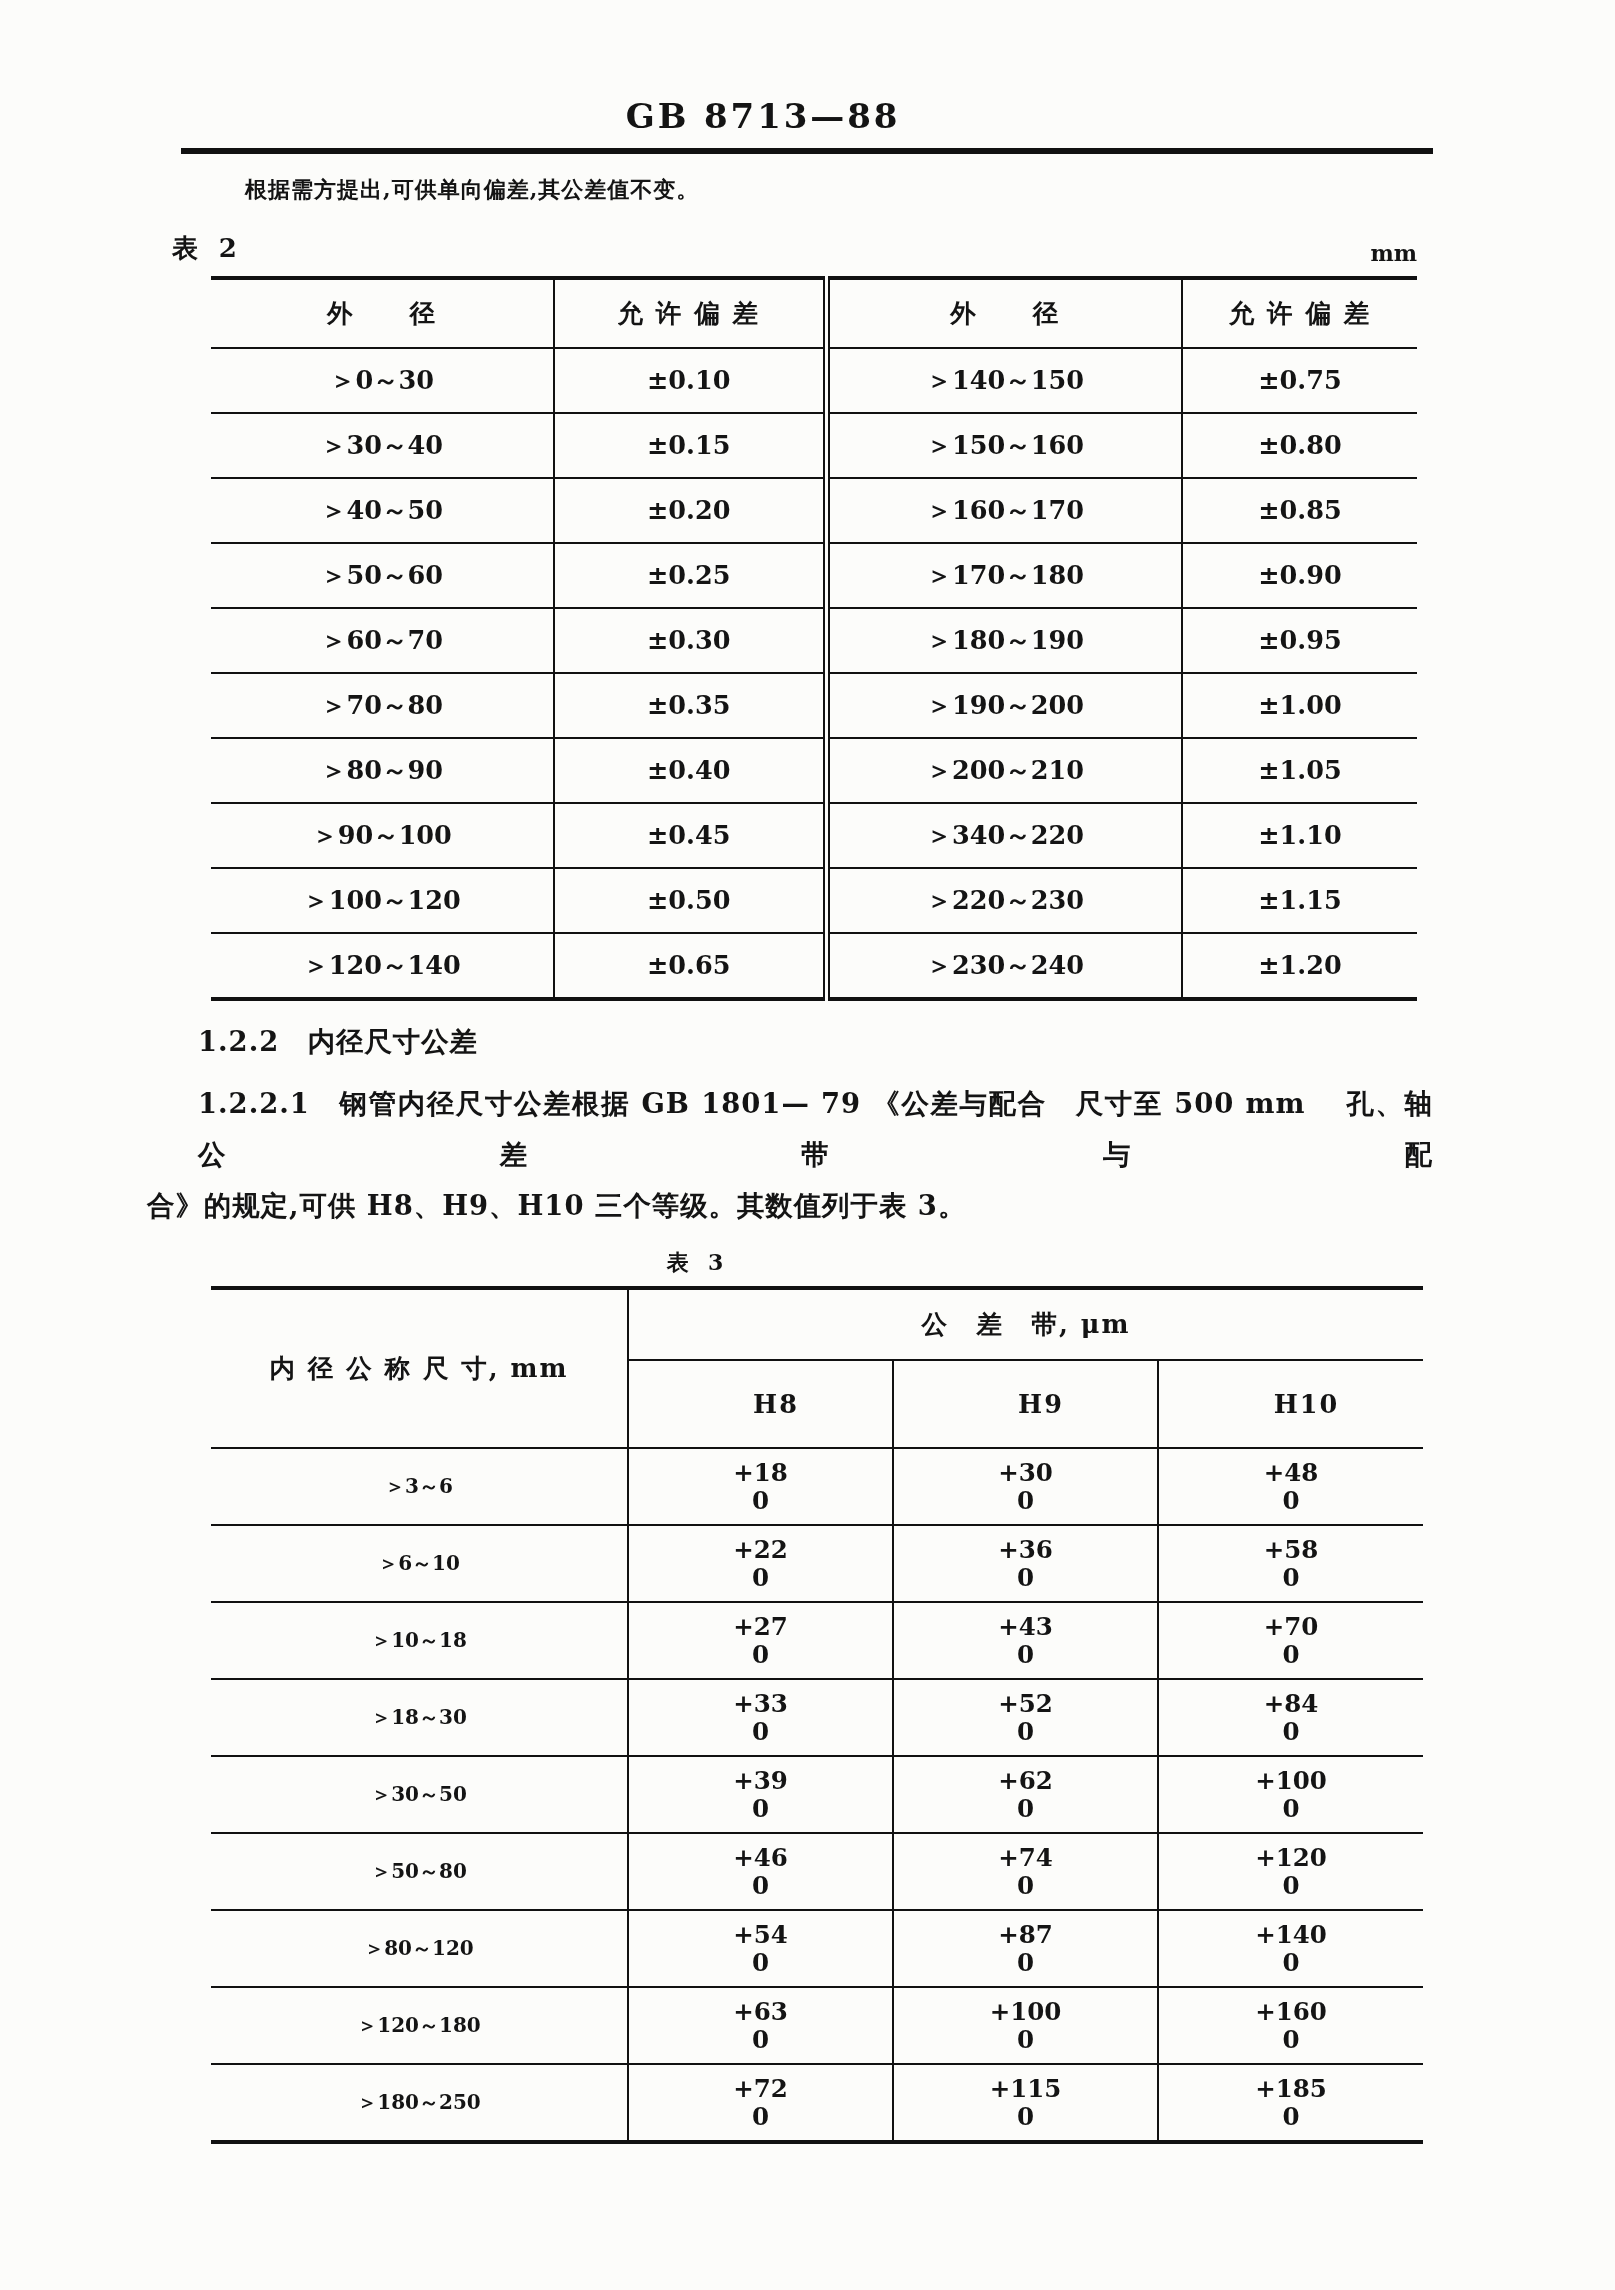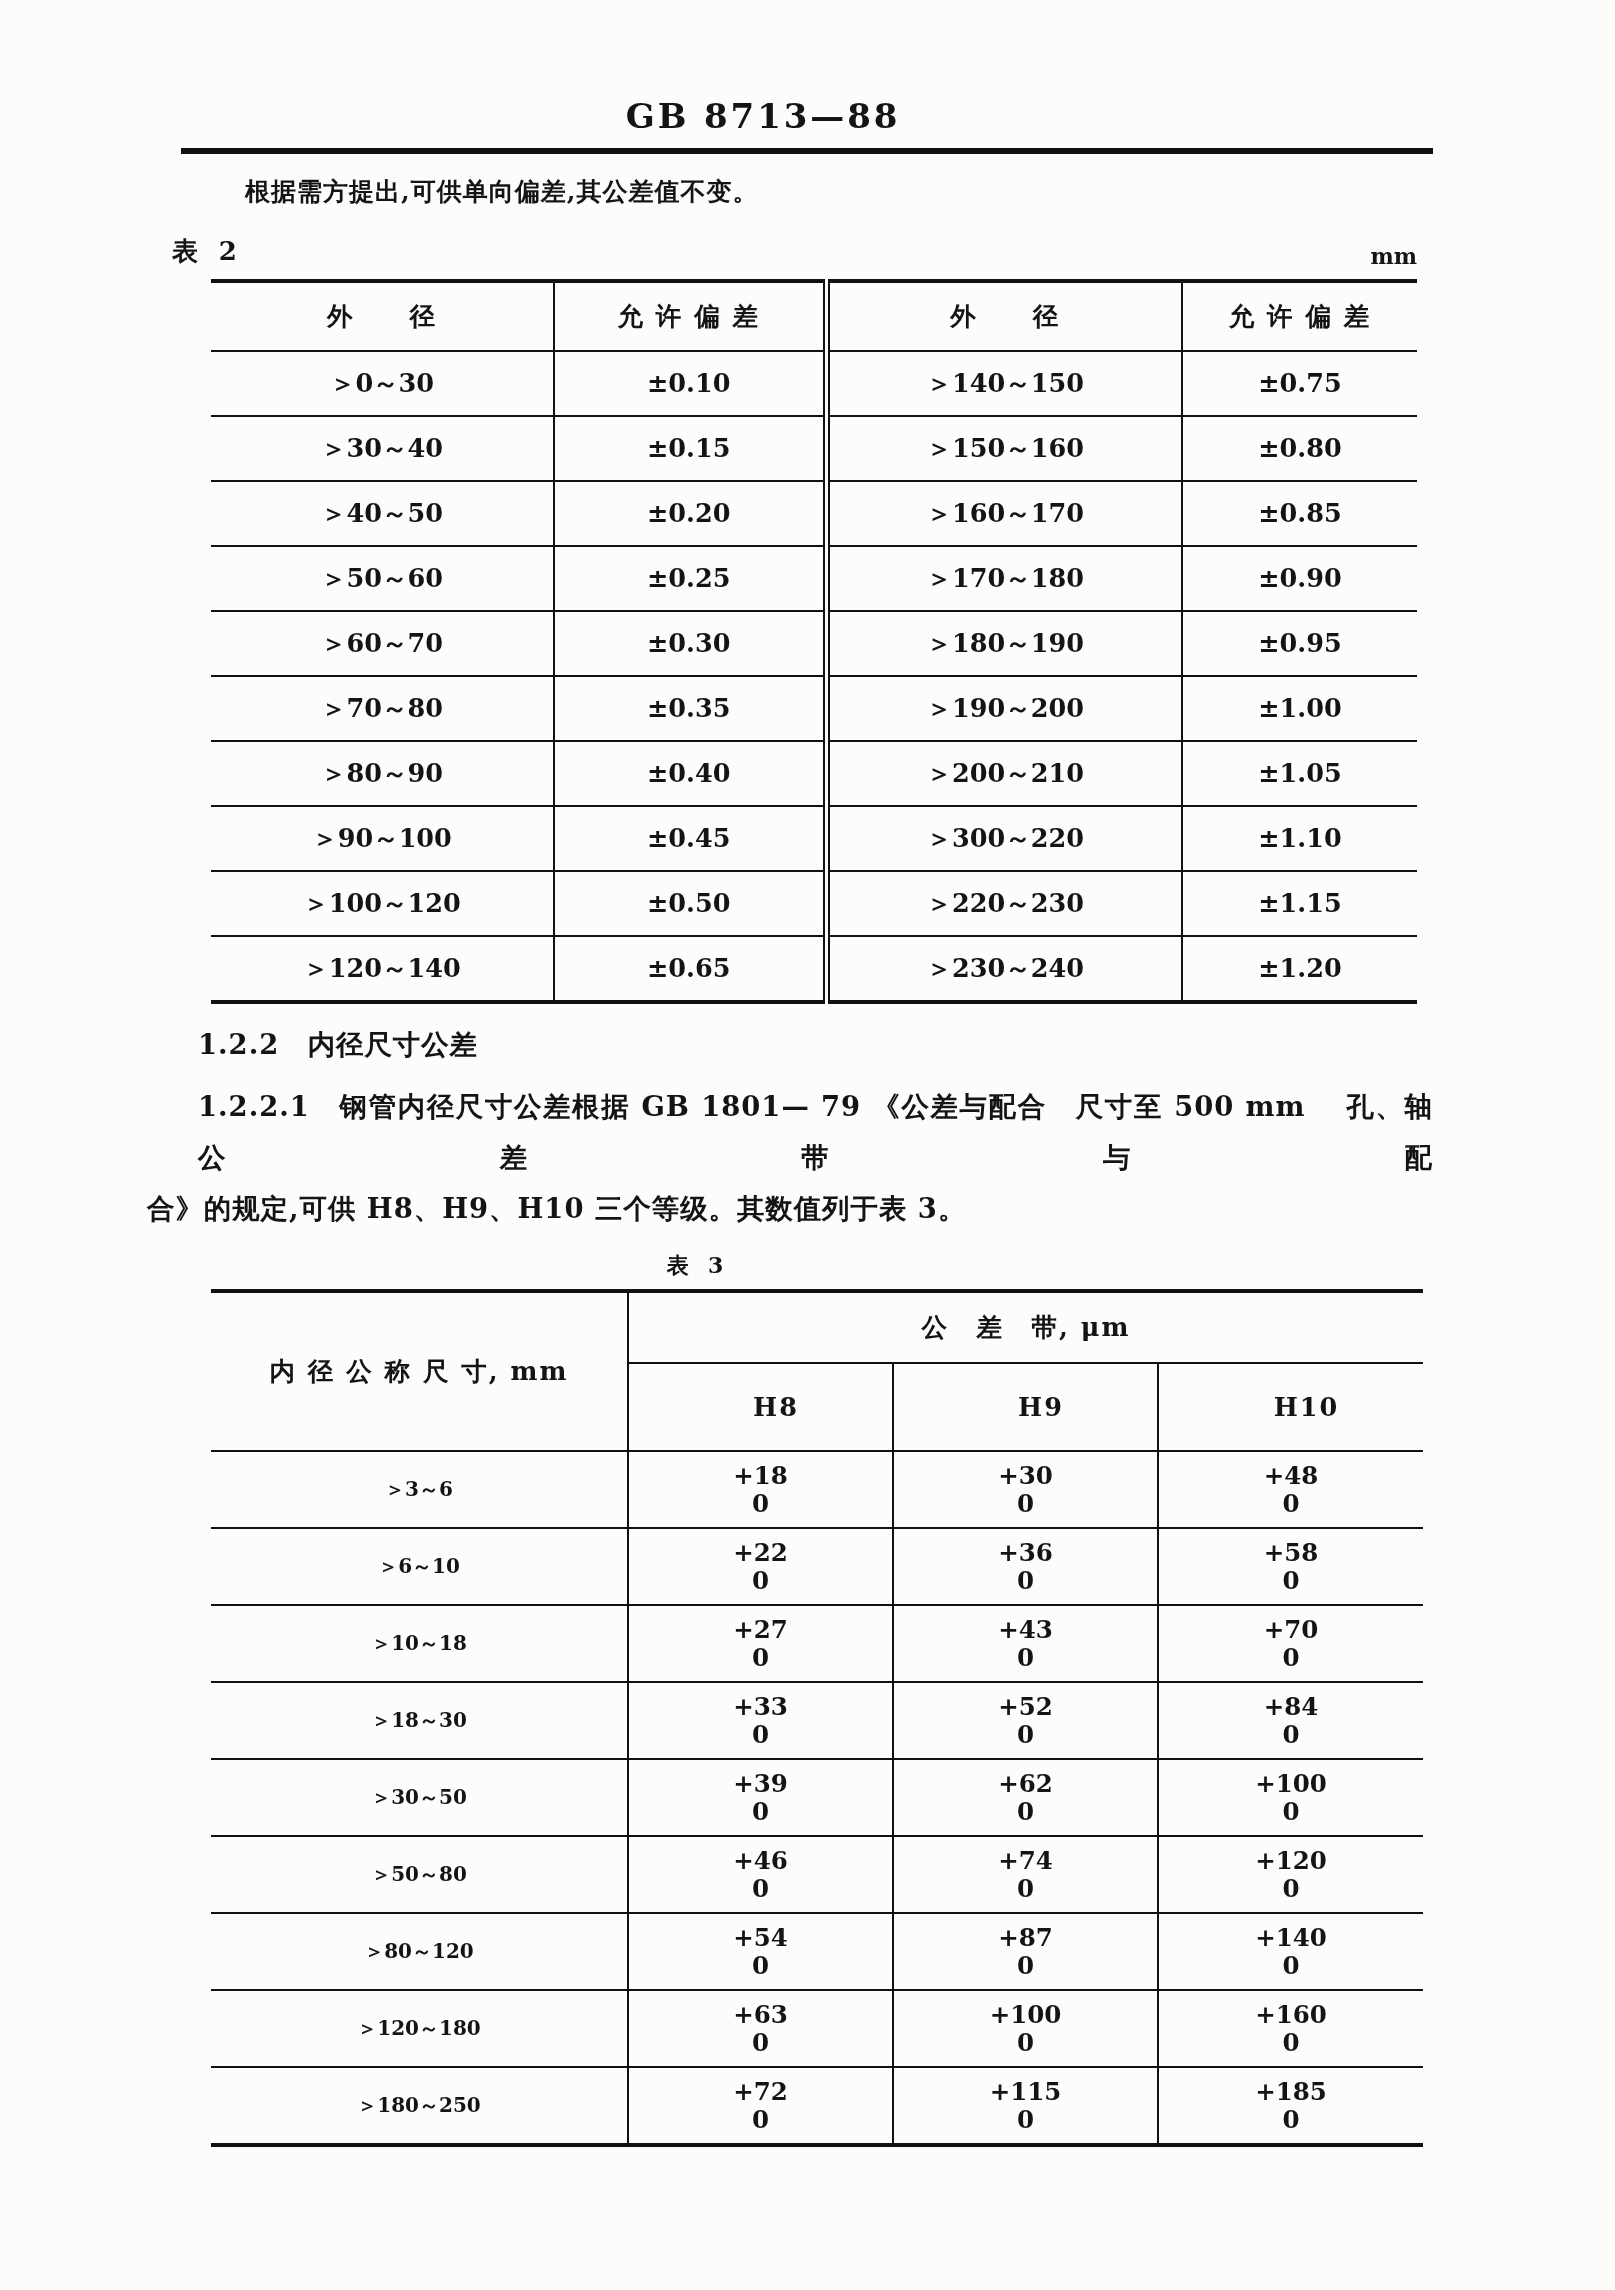--- a/index.html
+++ b/index.html
@@ -20,21 +20,21 @@
     transform:translateX(-44px);
     font-size:34px;font-weight:bold;letter-spacing:2.9px;
   }
   .head-rule{
     margin:11.8px 0 0 181px;
     width:1252px;height:5.9px;background:#111;
   }
 
   
   .textblock{margin-left:147px;width:1286px;font-weight:bold;letter-spacing:1px;}
-  .intro{margin-top:21.6px;padding-left:98px;font-size:25px;}
+  .intro{margin-top:21.6px;padding-left:98px;font-size:22px;}
 
   
   .t2caption-row{
     width:1206px;margin:25.5px 0 9.8px 211px;
     display:flex;align-items:flex-end;
     font-weight:bold;
   }
   .t2caption-row .cap{flex:1;text-align:left;font-size:26px;letter-spacing:5.9px;transform:translateX(-39px);}
   .t2caption-row .unit{font-size:22px;letter-spacing:0;}
 
@@ -147,21 +147,21 @@
         </tr>
         <tr>
           <td>＞80～90</td>
           <td class="vline">±0.40</td>
           <td class="vdouble">＞200～210</td>
           <td class="vline">±1.05</td>
         </tr>
         <tr>
           <td>＞90～100</td>
           <td class="vline">±0.45</td>
-          <td class="vdouble">＞300～220</td>
+          <td class="vdouble">＞340～220</td>
           <td class="vline">±1.10</td>
         </tr>
         <tr>
           <td>＞100～120</td>
           <td class="vline">±0.50</td>
           <td class="vdouble">＞220～230</td>
           <td class="vline">±1.15</td>
         </tr>
         <tr>
           <td>＞120～140</td>

